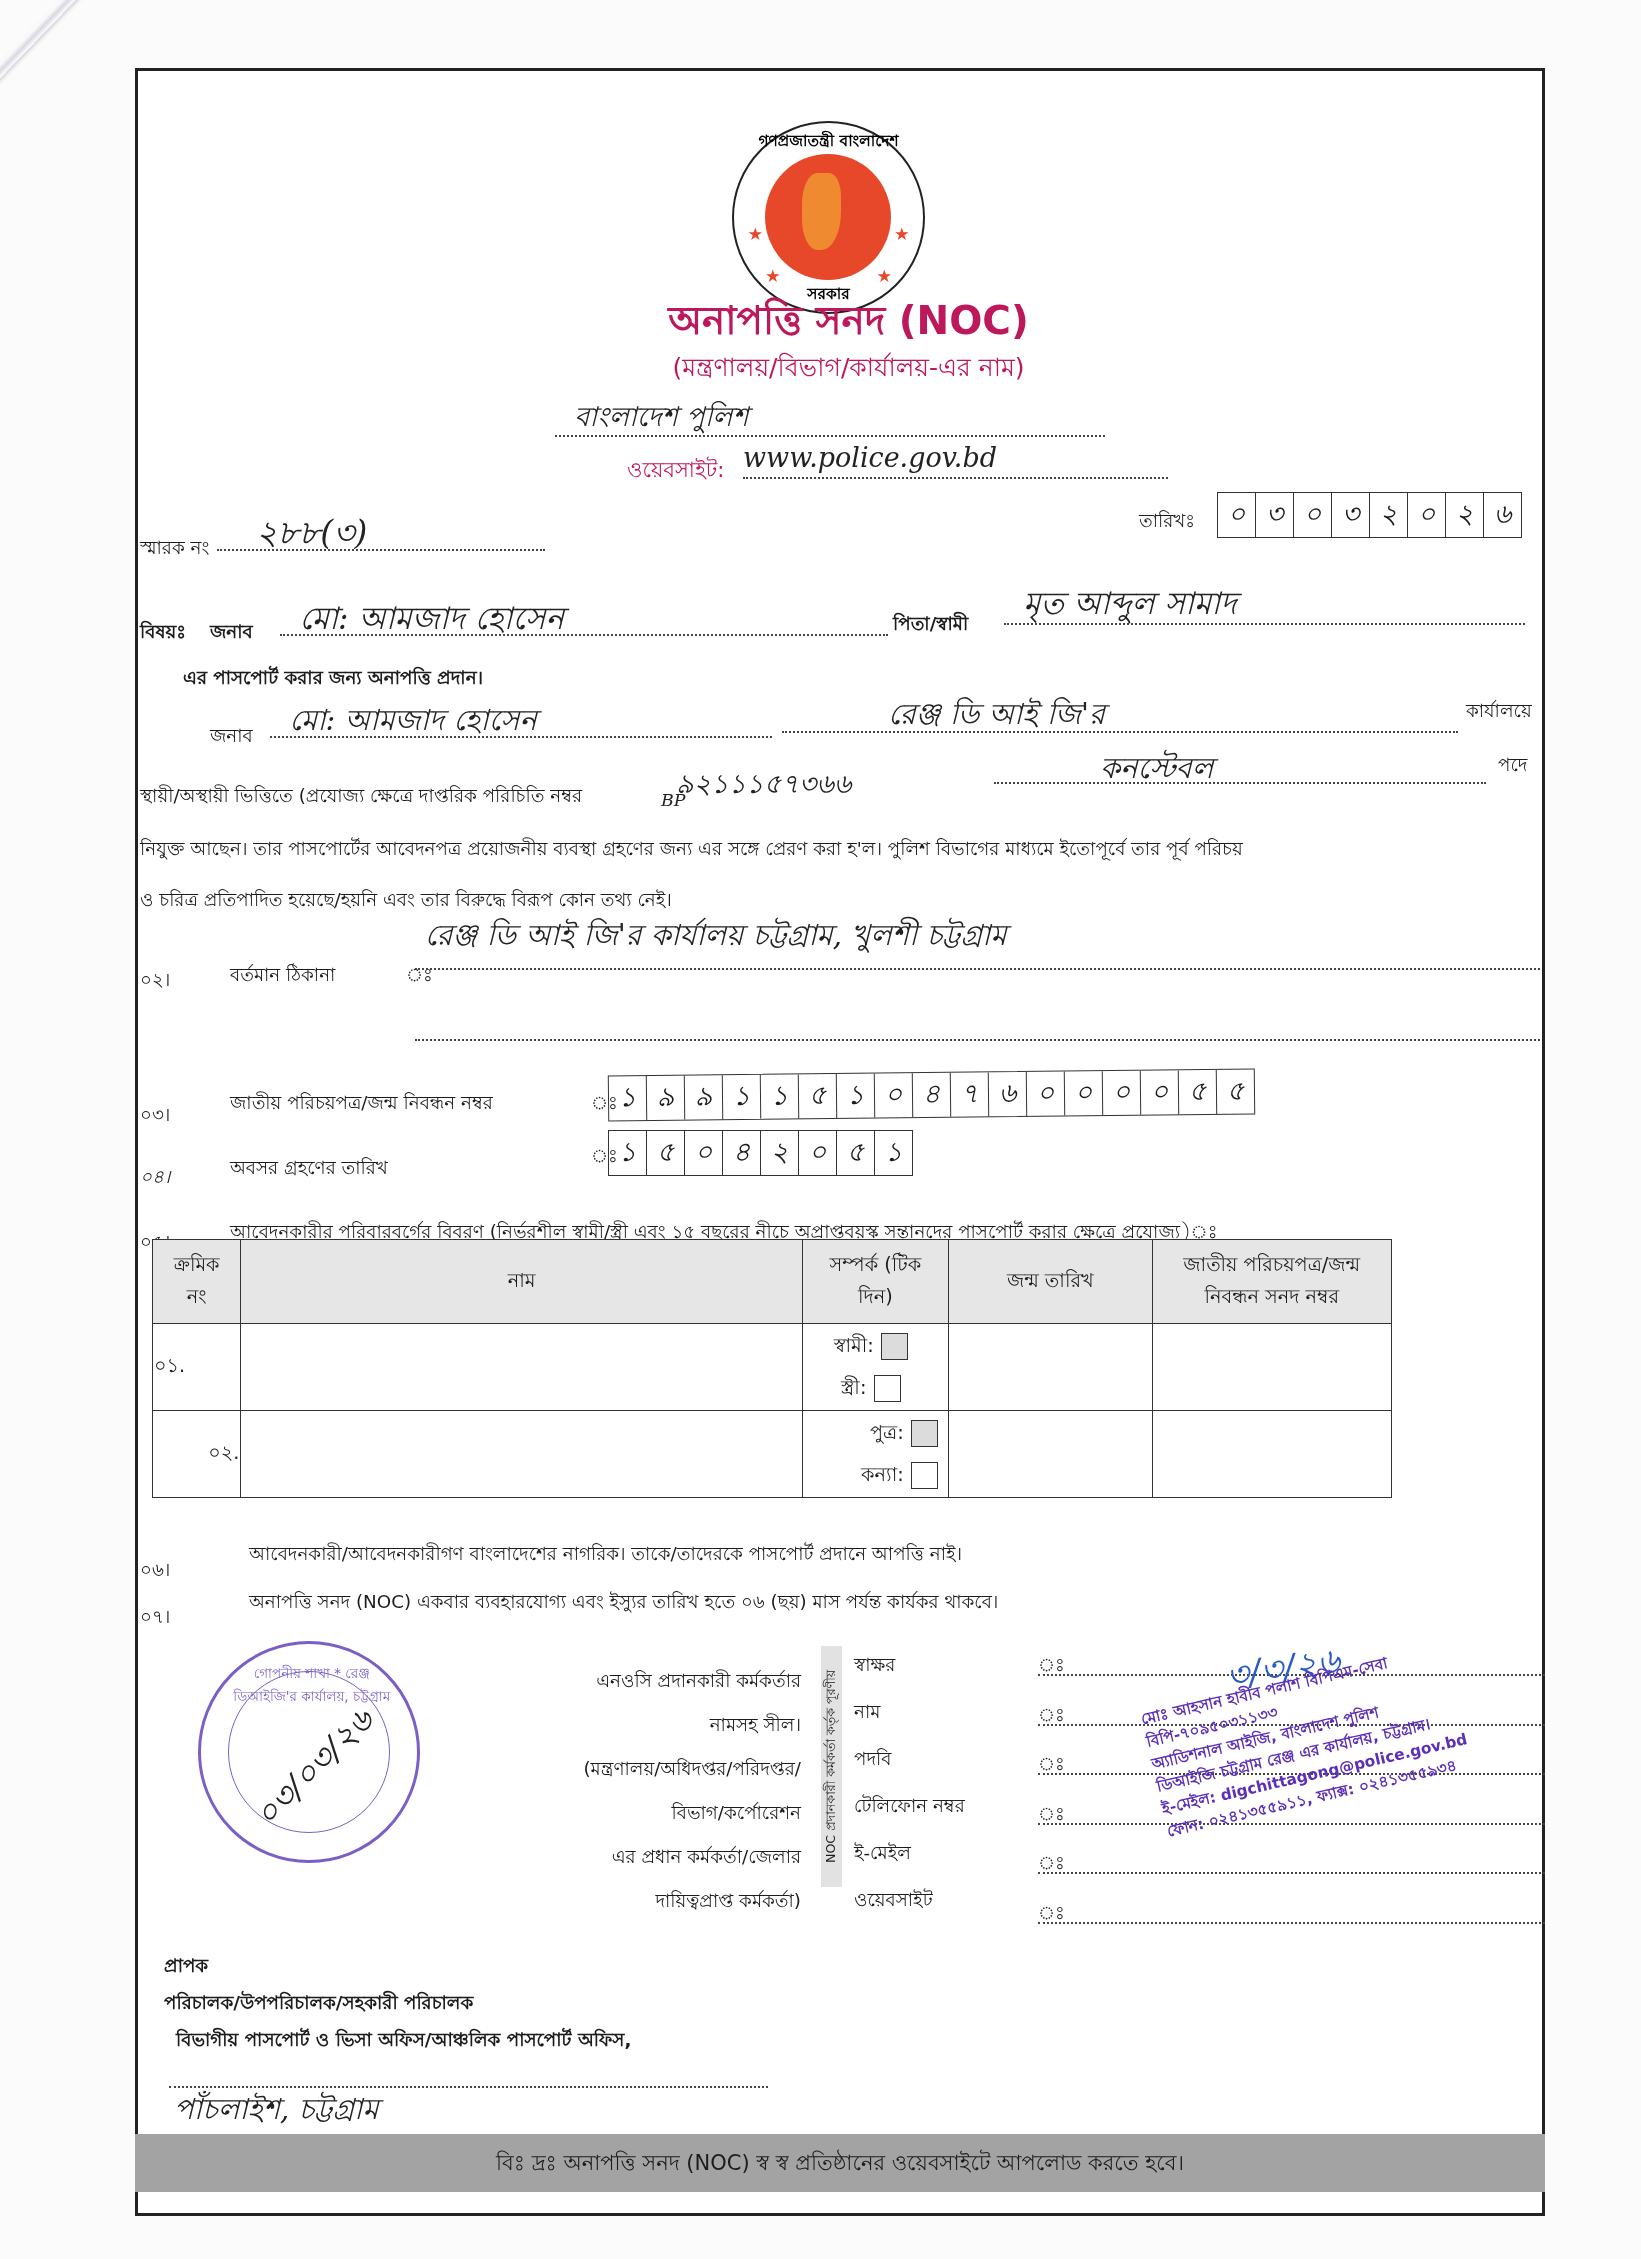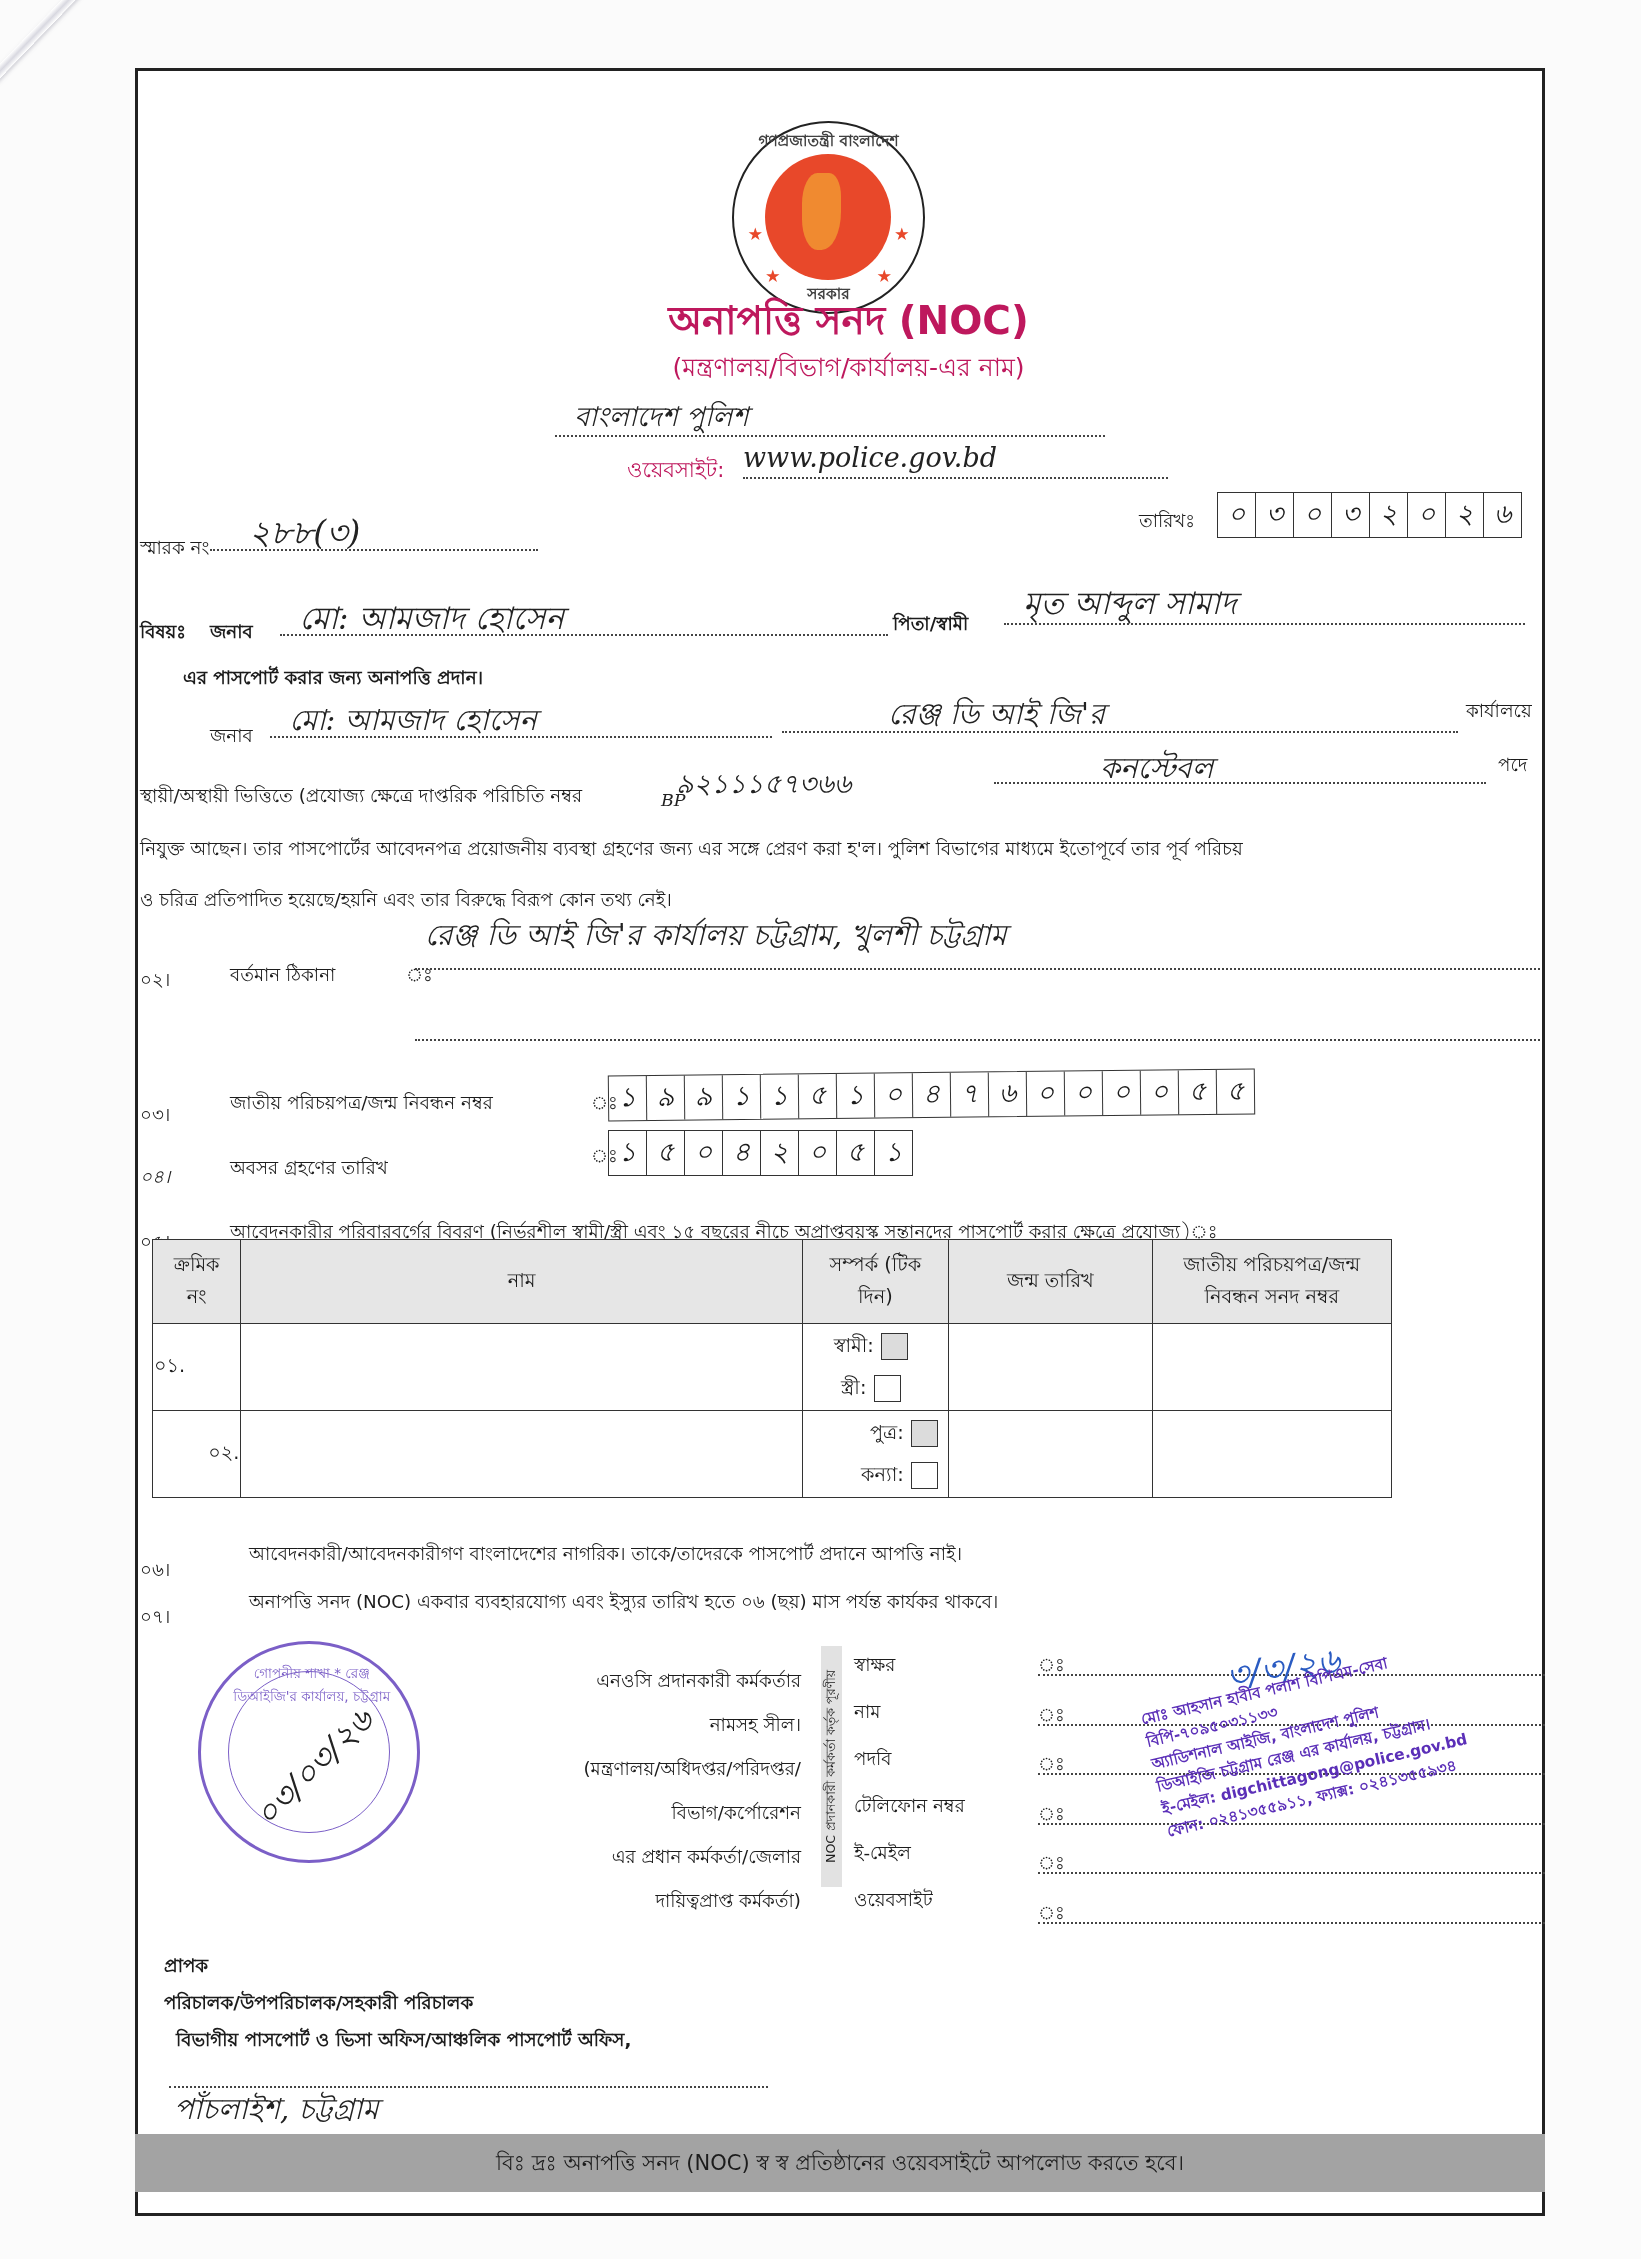--- a/index.html
+++ b/index.html
@@ -23,21 +23,21 @@
   .abs { position:absolute; }
   .dots { border-bottom:2.9px dotted #444; }
   .hand { font-family:"DejaVu Serif", serif; font-style:italic; color:#222; }
   .blue { color:#be185d;padding-left:28px; }
   
   .emblem { left:732px; top:121px; width:193px; height:193px; border-radius:50%;
     border:2.9px solid #222; background:#fff; box-sizing:border-box; }
   .emblem .sun { position:absolute; left:31px; top:31px; width:126px; height:126px; border-radius:50%; background:#e8482a; }
   .emblem .map { position:absolute; left:68px; top:50px; width:39px; height:77px; background:#f08a30; border-radius:40% 30% 50% 40%; }
   .emblem .star { position:absolute; color:#e8482a; font-size:17.4px; }
-  .emblem .ring-text { position:absolute; width:100%; text-align:center; font-size:15.4px; font-weight:bold; color:#404040; }
+  .emblem .ring-text { position:absolute; width:100%; text-align:center; font-size:15.4px; font-weight:bold; color:#000000; }
   .title { left:0; width:1641px; top:290px; text-align:center; font-size:39px; font-weight:bold; }
   .subtitle { left:0; width:1641px; top:348px; text-align:center; font-size:25px; }
   .cell-row { display:flex; border:1.9px solid #333; }
   .cell-row span { width:37px; height:44px; border-right:1.9px solid #333; display:flex; align-items:center; justify-content:center; font-family:"DejaVu Serif",serif; font-style:italic; font-size:27px; }
   .cell-row span:last-child { border-right:none; }
   .lbl { font-size:18.3px; }
   table.family { border-collapse:collapse; position:absolute; left:152px; top:1239px; width:1240px; }
   table.family th { background:#e6e6e6; font-weight:normal; font-size:19.3px; border:1.9px solid #333; padding:9.7px; }
   table.family td { border:1.9px solid #333; height:83px; font-size:19.3px; }
   .cb { display:inline-block; width:25px; height:25px; border:1.9px solid #333; vertical-align:middle; margin-left:7.7px; background:#fff; }
@@ -66,21 +66,21 @@
   <div class="ring-text" style="bottom:3.9px;">সরকার</div>
 </div>
 
 <div class="abs title blue">অনাপত্তি সনদ (NOC)</div>
 <div class="abs subtitle blue">(মন্ত্রণালয়/বিভাগ/কার্যালয়-এর নাম)</div>
 <div class="abs dots hand" style="left:555px;top:396px;width:531px;height:39px;font-size:27px;padding-left:19.3px;">বাংলাদেশ পুলিশ</div>
 <div class="abs blue" style="left:599px;top:454px;font-size:21px;">ওয়েবসাইট:</div>
 <div class="abs dots hand" style="left:743px;top:442px;width:425px;height:35px;font-size:27px;">www.police.gov.bd</div>
 
 <div class="abs lbl" style="left:140px;top:534px;">স্মারক নং</div>
-<div class="abs dots hand" style="left:210px;top:507px;width:328px;height:44px;font-size:33px;padding-left:39px;box-sizing:border-box;">২৮৮(৩)</div>
+<div class="abs dots hand" style="left:217px;top:507px;width:328px;height:44px;font-size:33px;padding-left:39px;box-sizing:border-box;">২৮৮(৩)</div>
 <div class="abs lbl" style="left:1139px;top:507px;">তারিখঃ</div>
 <div class="abs cell-row" style="left:1217px;top:492px;" id="date-boxes">
     <span>০</span>
     <span>৩</span>
     <span>০</span>
     <span>৩</span>
     <span>২</span>
     <span>০</span>
     <span>২</span>
     <span>৬</span>

